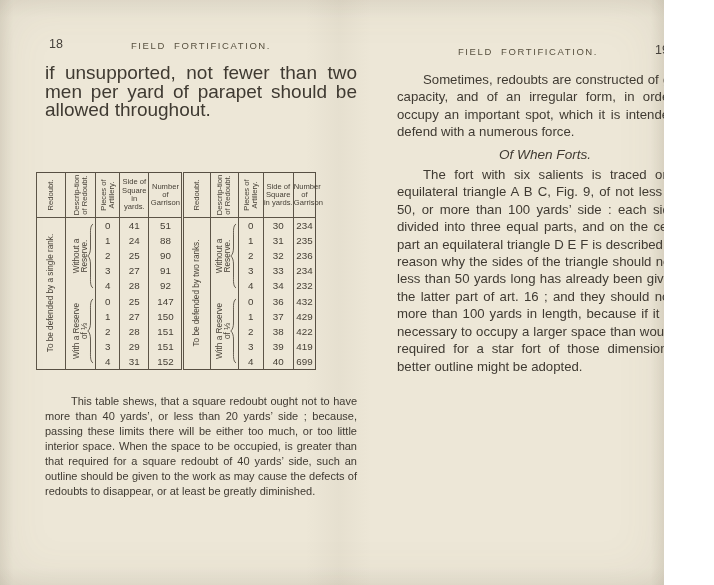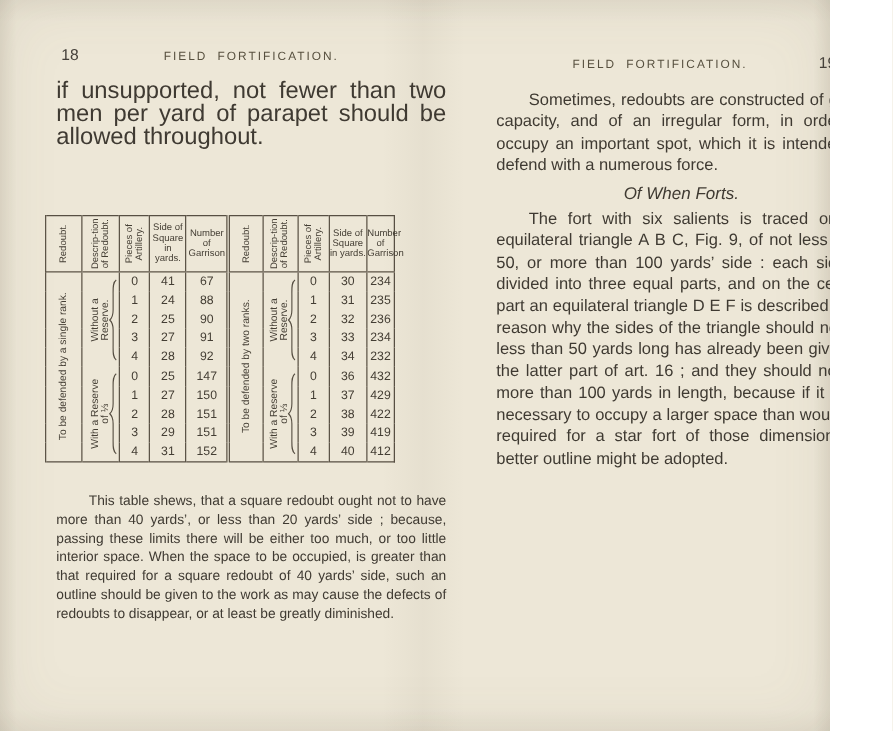--- a/index.html
+++ b/index.html
@@ -122,21 +122,21 @@
               <span class="rot grp">To be defended by a single rank.</span>
             </td>
             <td class="rcell" rowspan="5">
               <span class="rot desc" style="width: 62px;">Without a Reserve.</span>
               <svg width="7" height="66" class="brace-svg">
                 <path d="M6,1 C3,3 3.5,8 3.5,13 L3.5,25 C3.5,29 2.5,31.5 0.8,33 C2.5,34.5 3.5,37 3.5,41 L3.5,53 C3.5,58 3,63 6,65" fill="none" stroke="#564e42" stroke-width="0.9"></path>
               </svg>
             </td>
             <td class="num">0</td>
             <td class="num">41</td>
-            <td class="num">67</td>
+            <td class="num">51</td>
             <td class="rcell dleft" rowspan="10">
               <span class="rot grp">To be defended by two ranks.</span>
             </td>
             <td class="rcell" rowspan="5">
               <span class="rot desc" style="width: 62px;">Without a Reserve.</span>
               <svg width="7" height="66" class="brace-svg">
                 <path d="M6,1 C3,3 3.5,8 3.5,13 L3.5,25 C3.5,29 2.5,31.5 0.8,33 C2.5,34.5 3.5,37 3.5,41 L3.5,53 C3.5,58 3,63 6,65" fill="none" stroke="#564e42" stroke-width="0.9"></path>
               </svg>
             </td>
             <td class="num">0</td>
@@ -218,21 +218,21 @@
             <td class="num">3</td>
             <td class="num">39</td>
             <td class="num">419</td>
           </tr>
           <tr>
             <td class="num">4</td>
             <td class="num">31</td>
             <td class="num">152</td>
             <td class="num">4</td>
             <td class="num">40</td>
-            <td class="num">412</td>
+            <td class="num">699</td>
           </tr>
         </tbody>
       </table>
     </div>
 
   <p id="closing-para" class="body-col">This table shews, that a square redoubt ought not to have more than 40 yards’, or less than 20 yards’ side ; because, passing these limits there will be either too much, or too little interior space.  When the space to be occupied, is greater than that required for a square redoubt of 40 yards’ side, such an outline should be given to the work as may cause the defects of redoubts to disappear, or at least be greatly diminished.</p>
 
   <div class="running-header" id="hdr-right">
     <span class="rh-title">FIELD FORTIFICATION.</span>
     <span class="pagenum">19</span>

